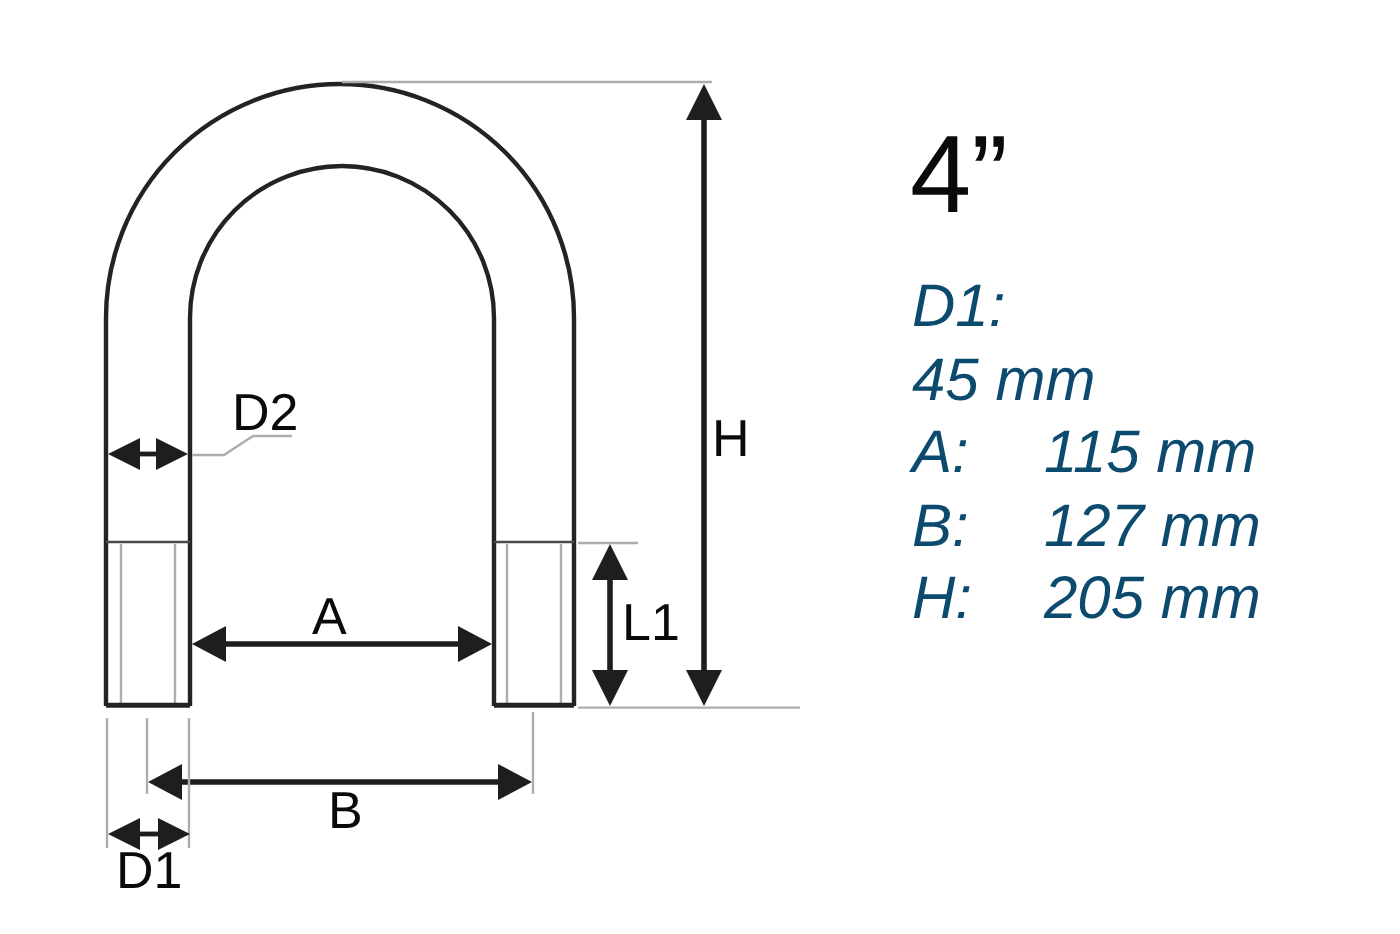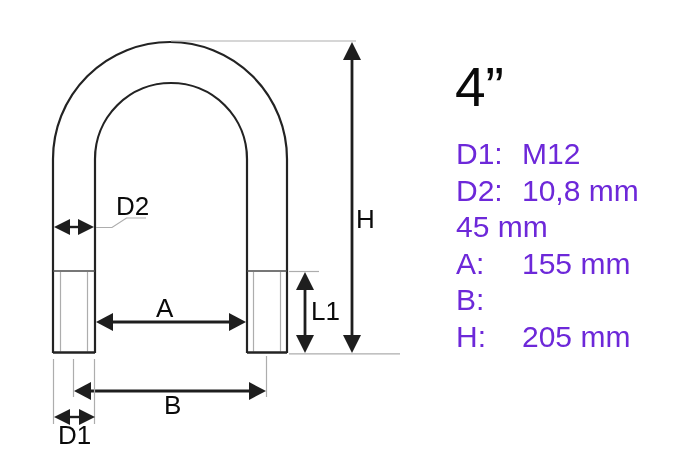--- a/index.html
+++ b/index.html
@@ -22,21 +22,21 @@
     font-size:26px;fill:#0a0a0a;
   }
   .panel{position:absolute;left:455px;top:0;width:240px;}
   .panel-title{
     position:absolute;left:0;top:60px;
     font-size:55px;line-height:1;color:#0a0a0a;white-space:nowrap;
   }
   .spec-table{position:absolute;left:1px;top:136px;}
   .spec-row{display:grid;grid-template-columns:66px auto;height:36.5px;}
   .spec-label,.spec-value{
-    font-size:30px;line-height:36.5px;color:#6d28d9;white-space:nowrap;
+    font-size:30px;line-height:36.5px;color:#0c4a6e;white-space:nowrap;font-style:italic;
   }
 </style>
 </head>
 <body>
 
 <div class="stage">
 
   <svg width="430" height="467" viewBox="0 0 430 467">
 
     <g>
@@ -103,35 +103,31 @@
       <text class="dim-label" x="58" y="444">D1</text>
     </g>
   </svg>
 
   <div class="panel">
     <div class="panel-title">4”</div>
 
     <div class="spec-table">
       <div class="spec-row">
         <span class="spec-label">D1:</span>
-        <span class="spec-value">M12</span>
-      </div>
-      <div class="spec-row">
-        <span class="spec-label">D2:</span>
-        <span class="spec-value">10,8 mm</span>
       </div>
       <div class="spec-row">
         <span class="spec-value">45 mm</span>
       </div>
       <div class="spec-row">
         <span class="spec-label">A:</span>
-        <span class="spec-value">155 mm</span>
+        <span class="spec-value">115 mm</span>
       </div>
       <div class="spec-row">
         <span class="spec-label">B:</span>
+        <span class="spec-value">127 mm</span>
       </div>
       <div class="spec-row">
         <span class="spec-label">H:</span>
         <span class="spec-value">205 mm</span>
       </div>
     </div>
   </div>
 </div>
 
 </body></html>

